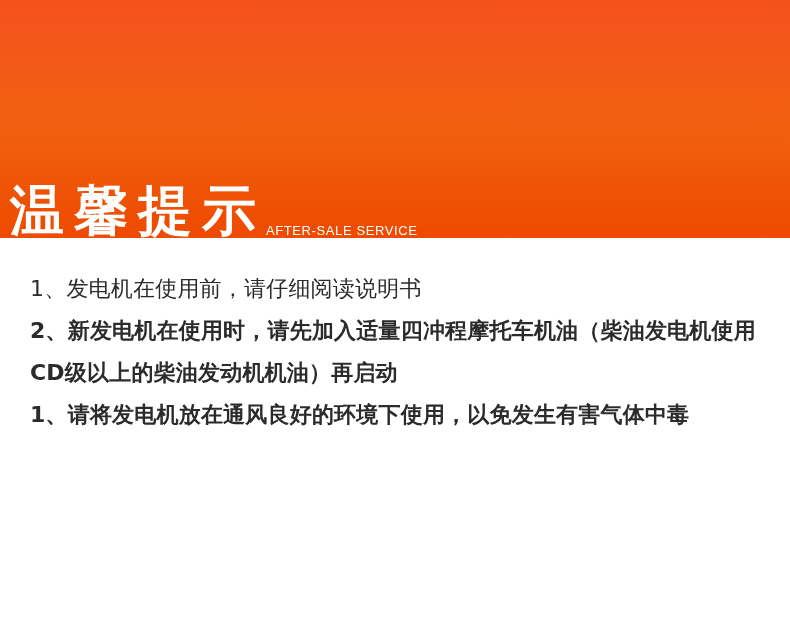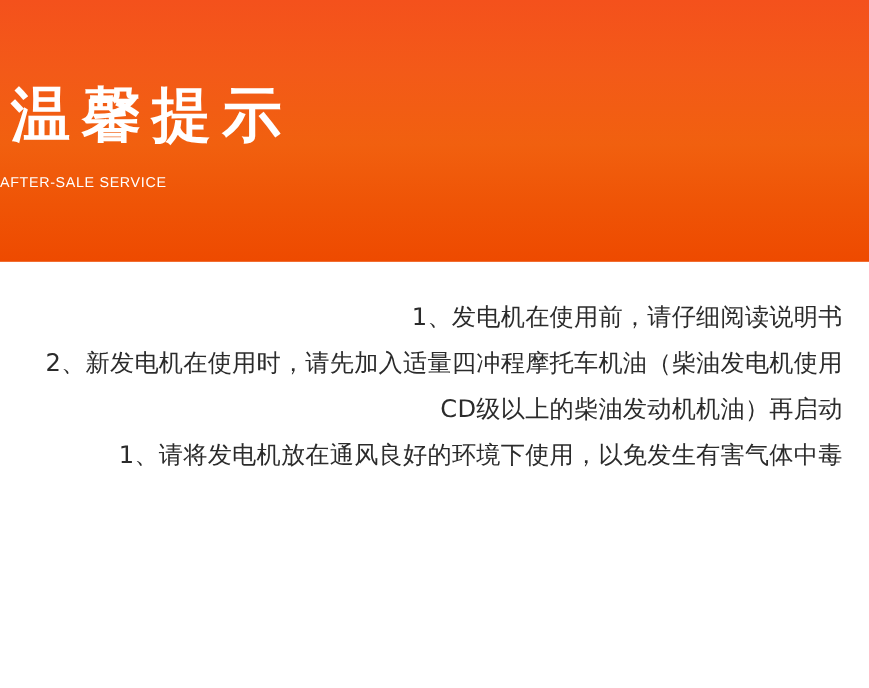--- a/index.html
+++ b/index.html
@@ -26,22 +26,21 @@
     background: linear-gradient(180deg, #f4511c 0%, #f35a18 28%, #f1600f 55%, #ef5406 78%, #ee4a00 100%);
     overflow: hidden;
   }
   .banner-inner {
     position: absolute;
     left: 0;
     right: 0;
     top: 0;
     bottom: 0;
     display: flex;
-    flex-direction: column;
-    align-items: flex-start;
+    align-items: flex-end;
     justify-content: flex-start;
   }
   .banner-title {
     margin-top: 78px;
     color: #ffffff;
     font-size: 54px;
     font-weight: bold;
     letter-spacing: 10px;
     line-height: 1;
     text-indent: 10px;
@@ -59,25 +58,26 @@
     padding: 30px 24px 0 30px;
     box-sizing: border-box;
     width: 790px;
   }
   .item {
     color: #2b2b2b;
     font-size: 22px;
     line-height: 42px;
     letter-spacing: 0.2px;
     font-family: "DejaVu Sans", "Liberation Sans", sans-serif;
-    text-align: right;
+    text-align: left;
     word-break: break-word;
   }
   .item + .item {
     margin-top: 0px;
+    font-weight: bold;
   }
 </style>
 </head>
 <body>
 
 <div class="page">
 
   <div class="banner">
     <div class="banner-inner">
       <div class="banner-title">温馨提示</div>

